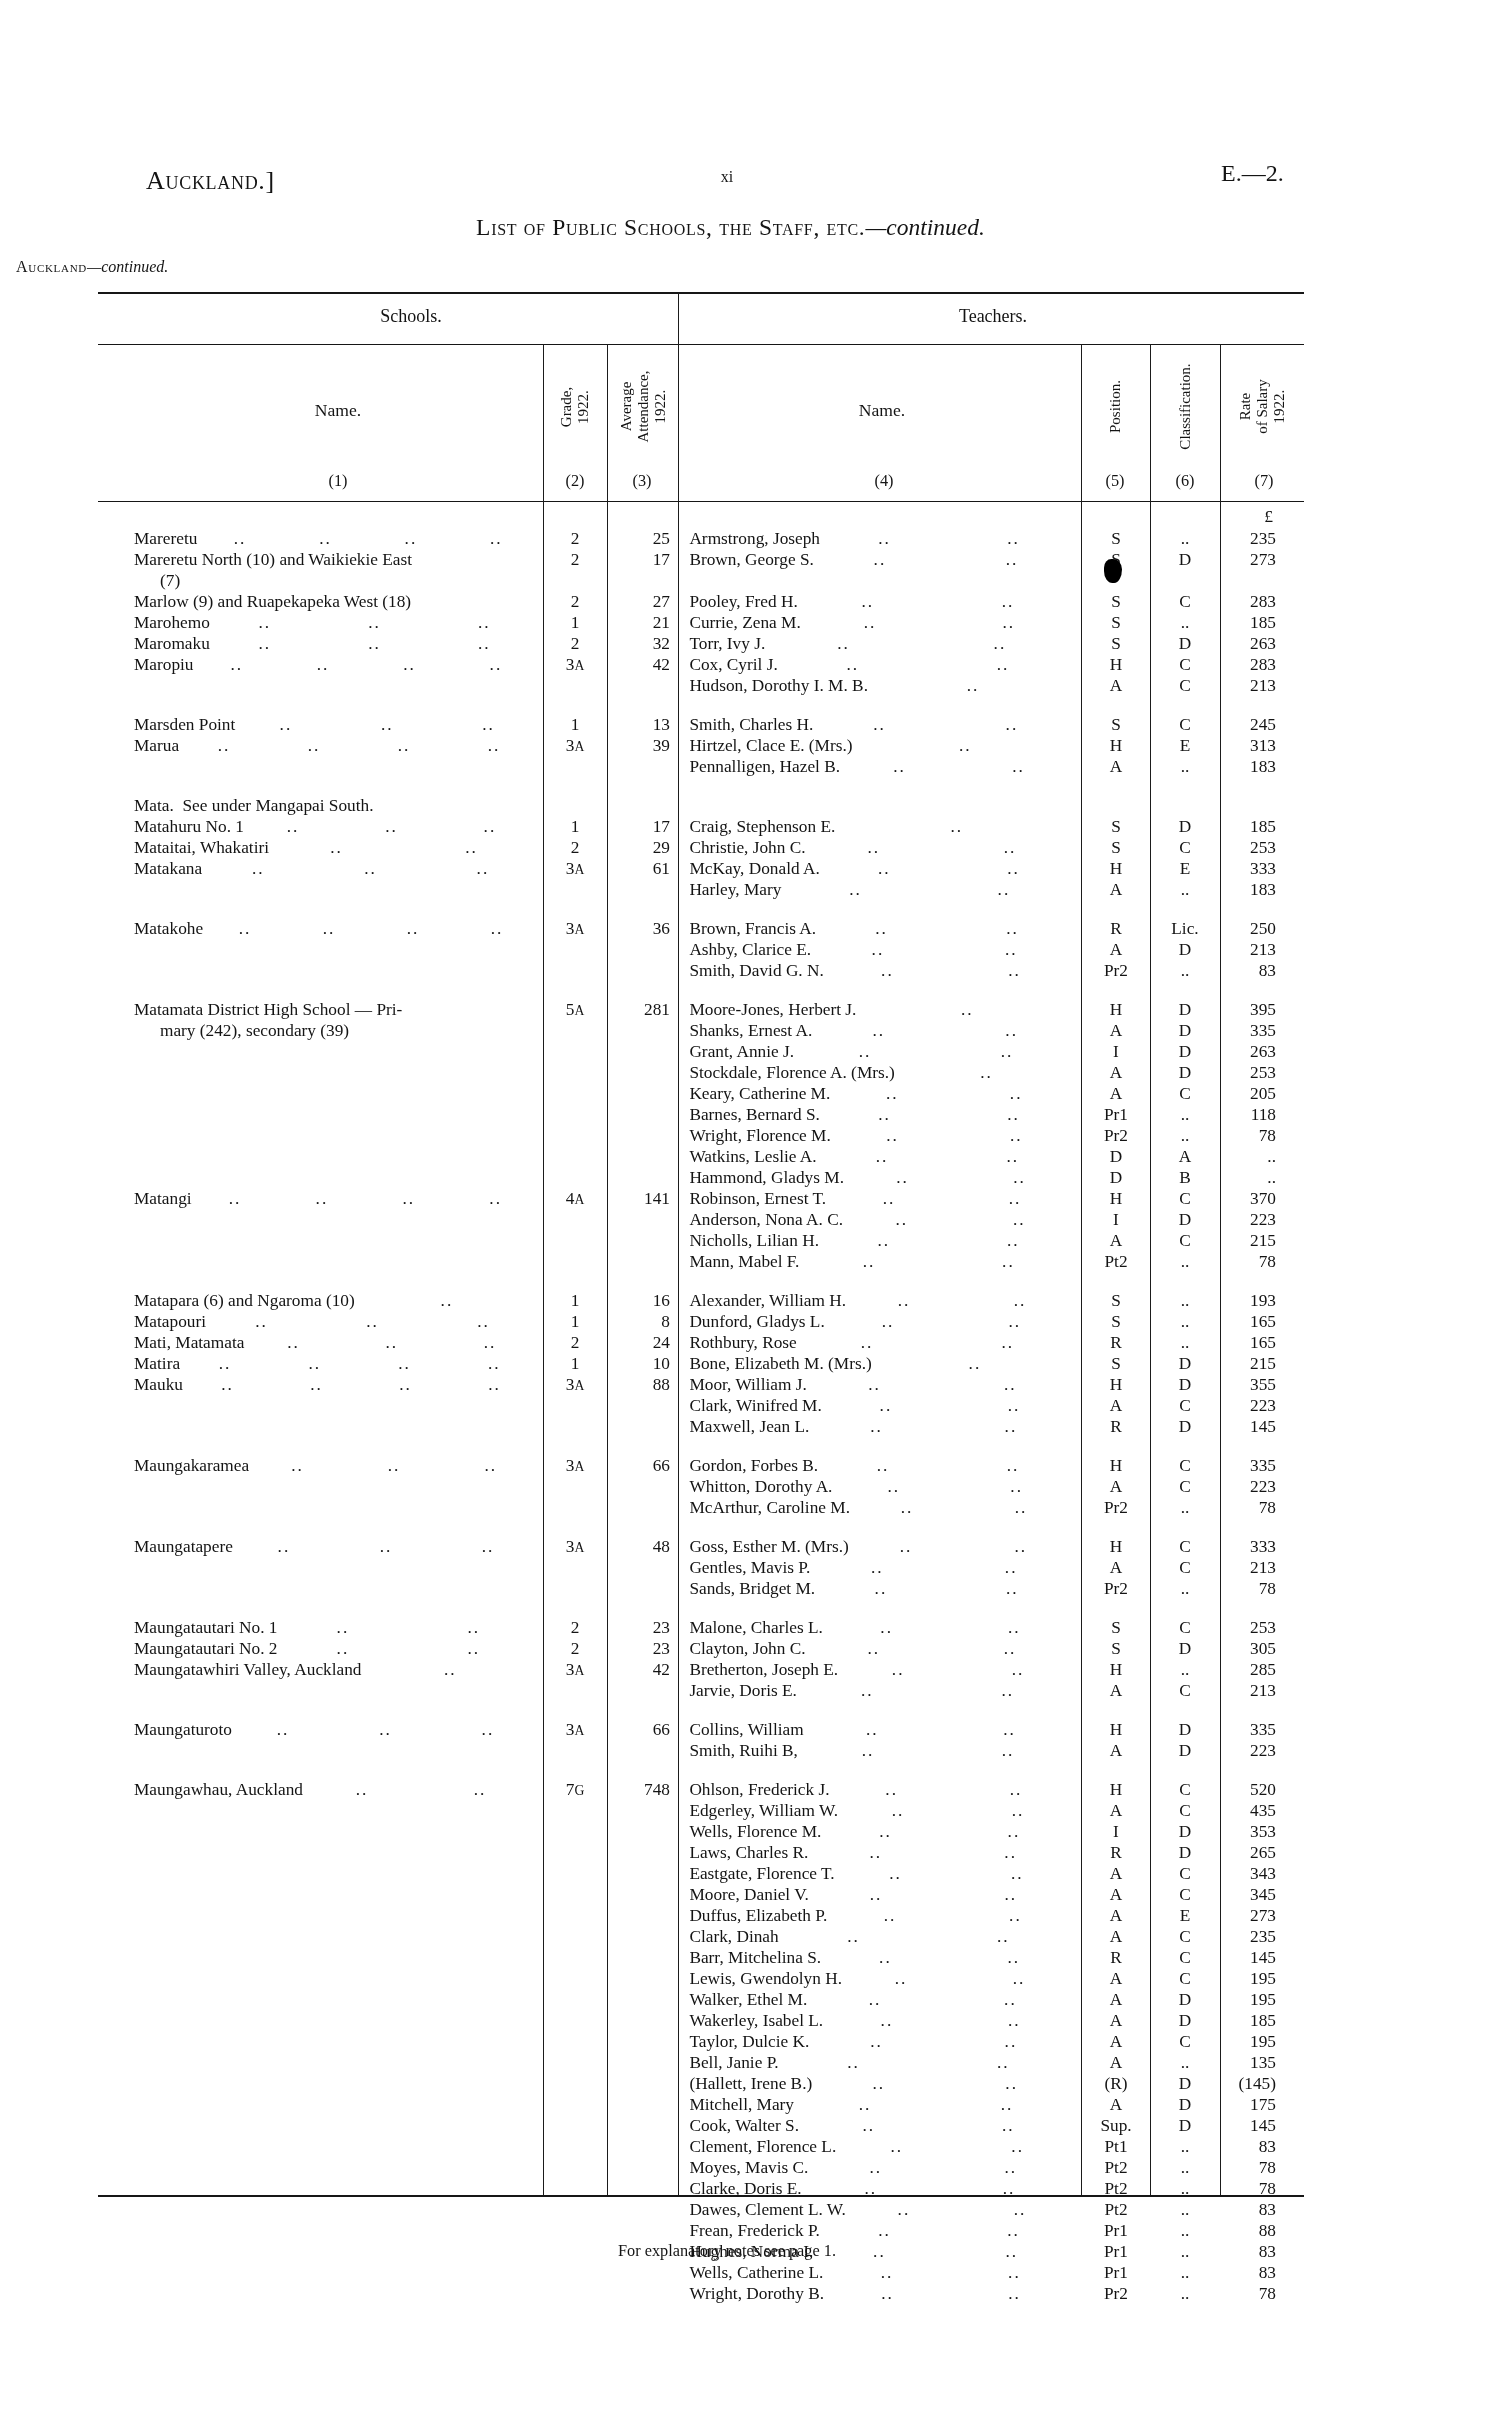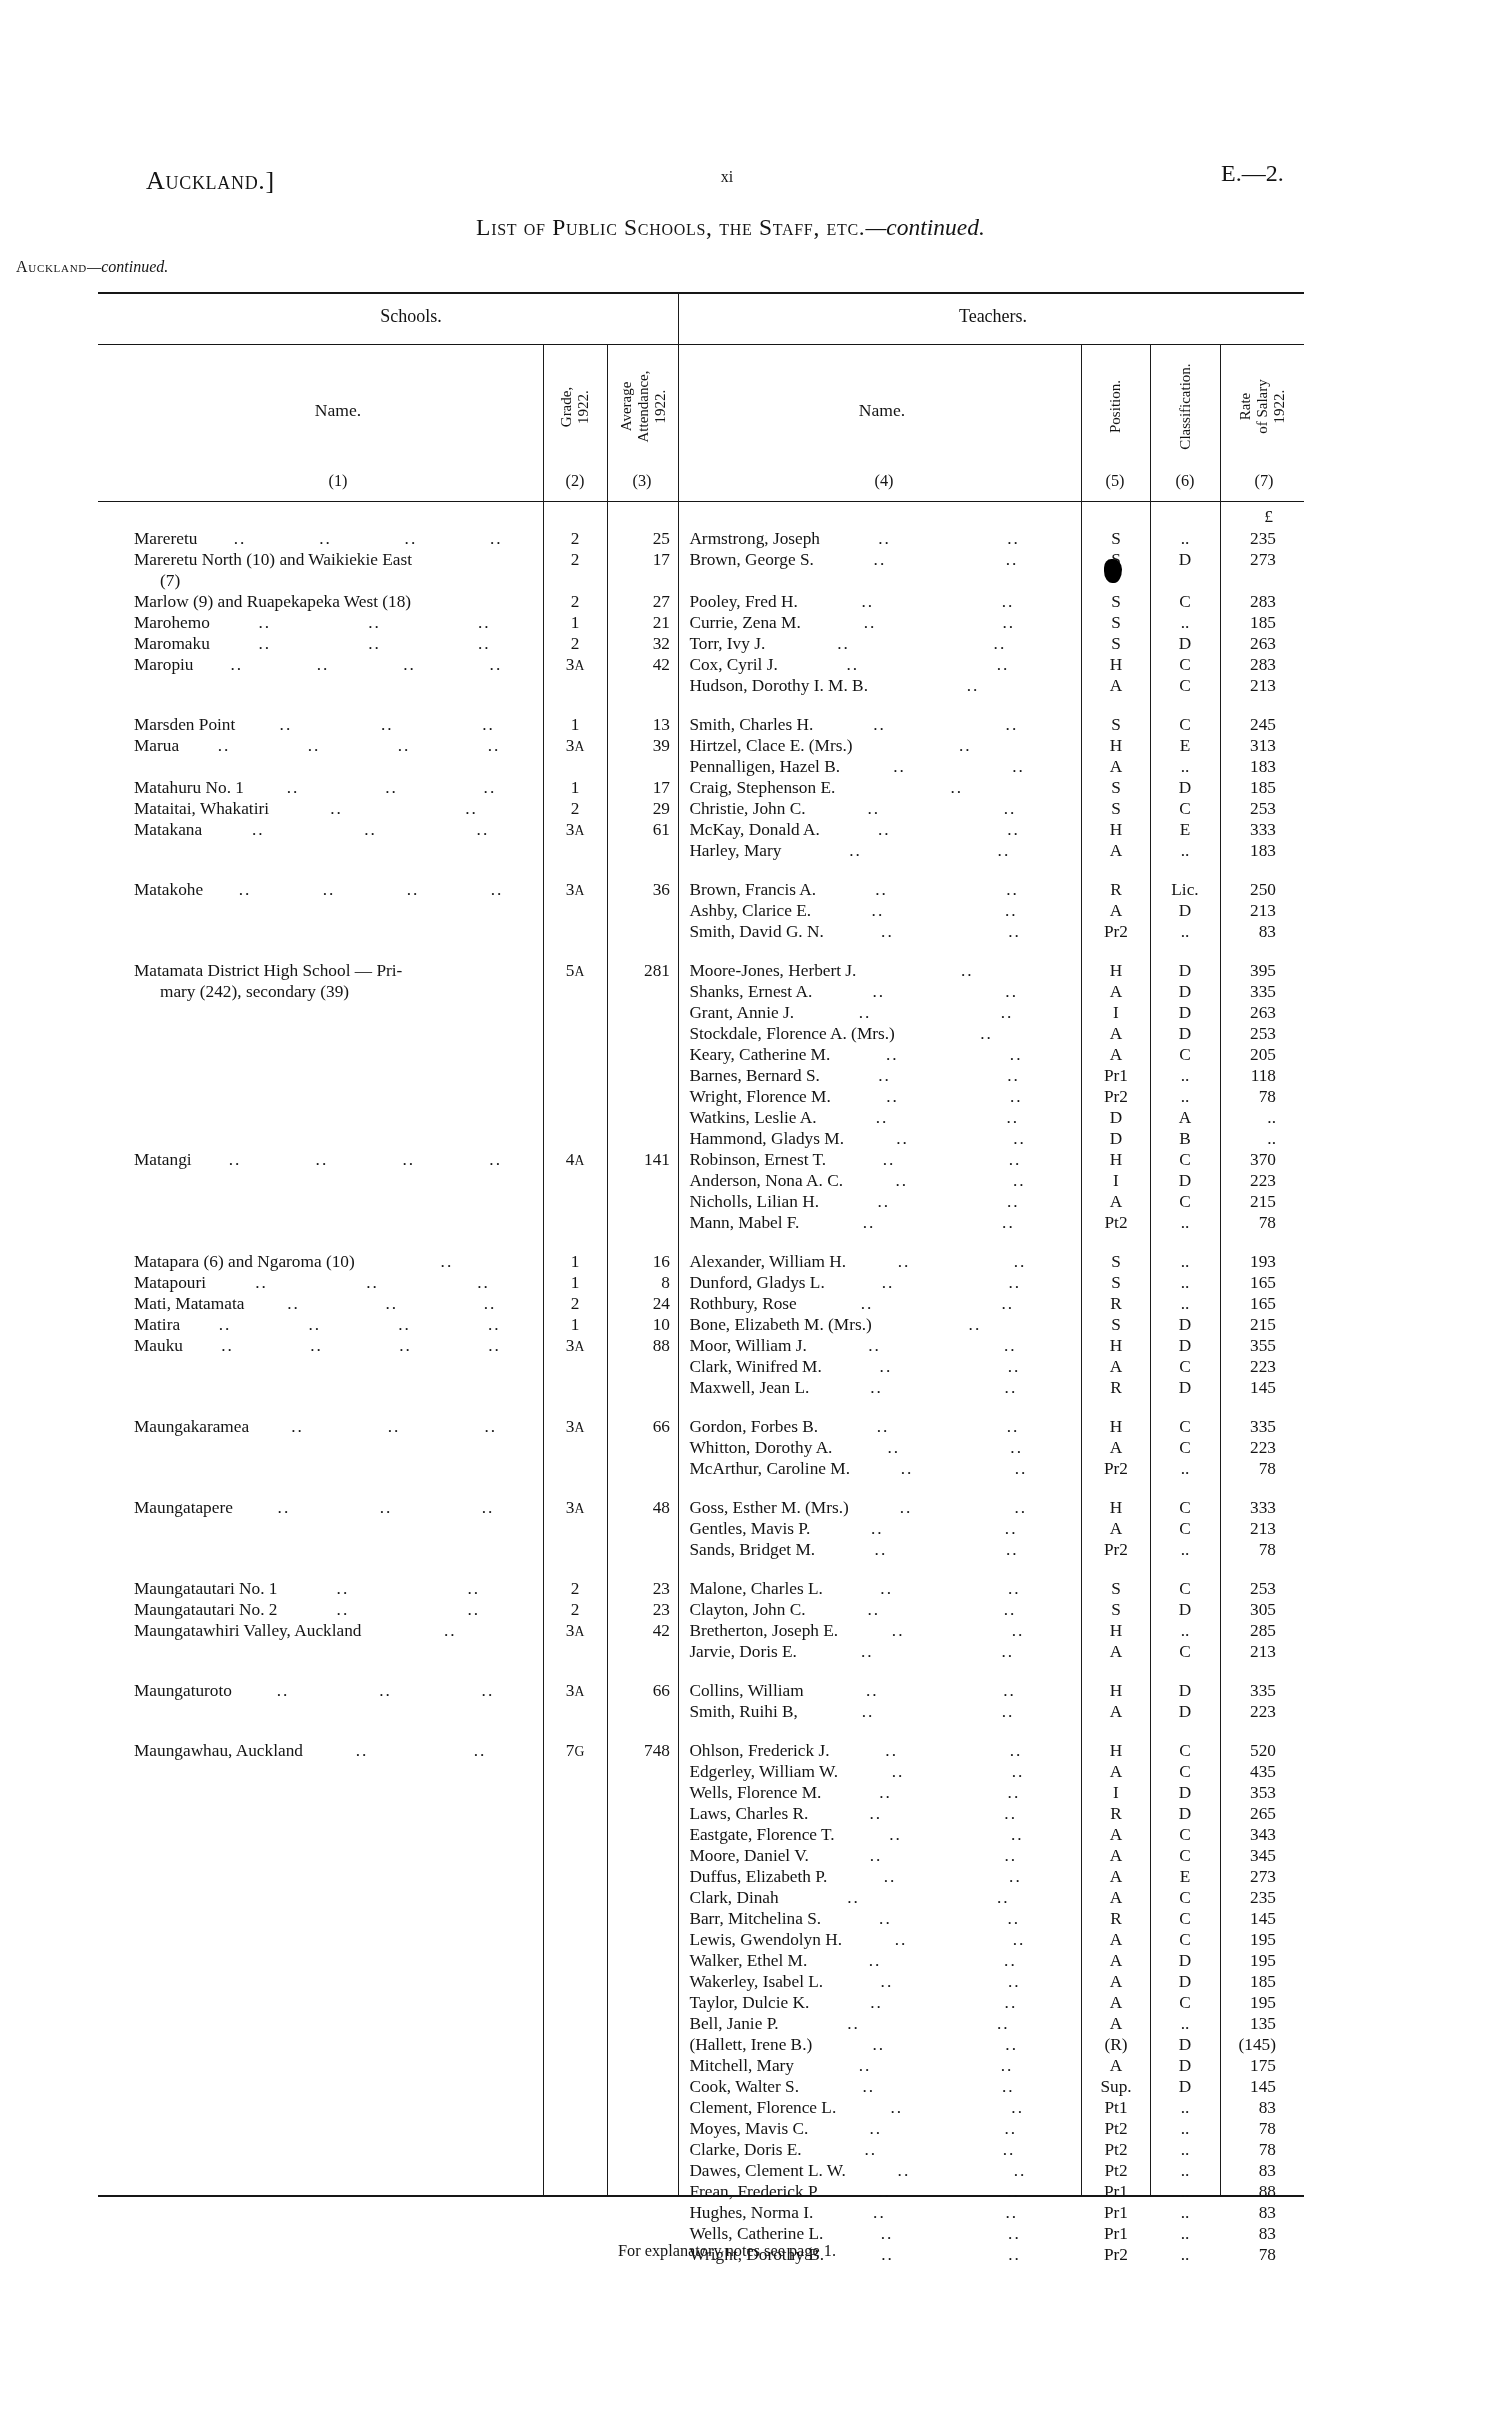--- a/index.html
+++ b/index.html
@@ -349,20 +349,32 @@
           <span class="leader">
             <span class="dg">..</span>
             <span class="dg">..</span>
           </span>
         </div>
     <div class="c pos">A</div>
     <div class="c cls">..</div>
     <div class="c sal">183</div>
   </div>
 
+  <div class="row gap note">
+    <div class="c school"><span class="sname">Mata.  See under Mangapai South.</span><span class="leader"></span></div>
+    <div class="c grade"></div>
+    <div class="c att"></div>
+    <div class="c teacher">
+          <span class="tname"></span>
+          <span class="leader"></span>
+        </div>
+    <div class="c pos"></div>
+    <div class="c cls"></div>
+    <div class="c sal"></div>
+  </div>
 
   <div class="row">
     <div class="c school">
           <span class="sname">Matahuru No. 1</span>
           <span class="leader">
             <span class="dg">..</span>
             <span class="dg">..</span>
             <span class="dg">..</span>
           </span>
         </div>

